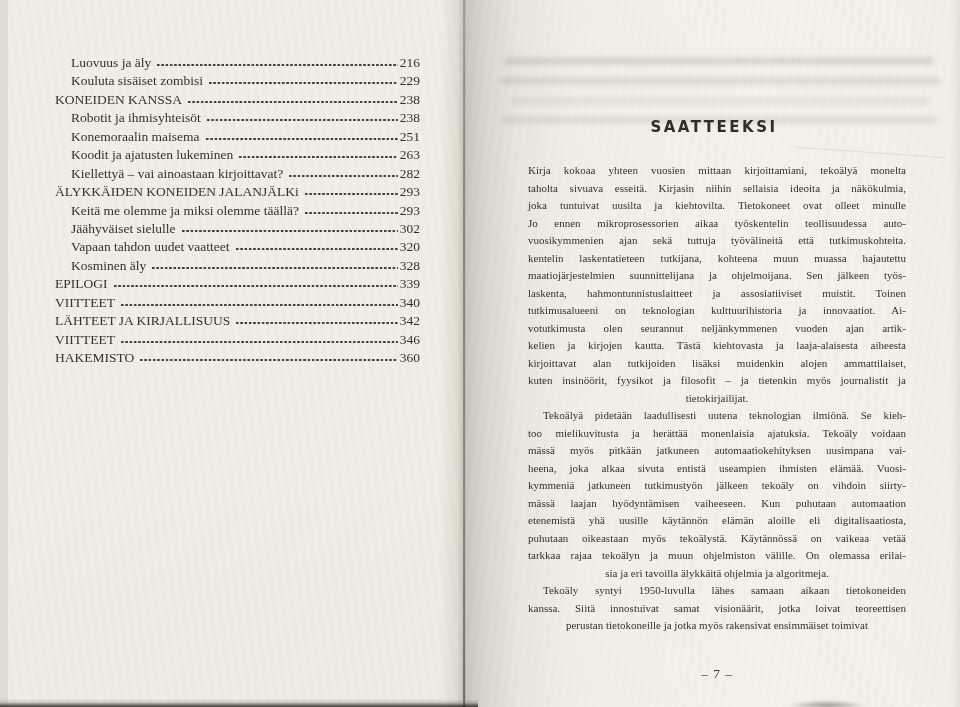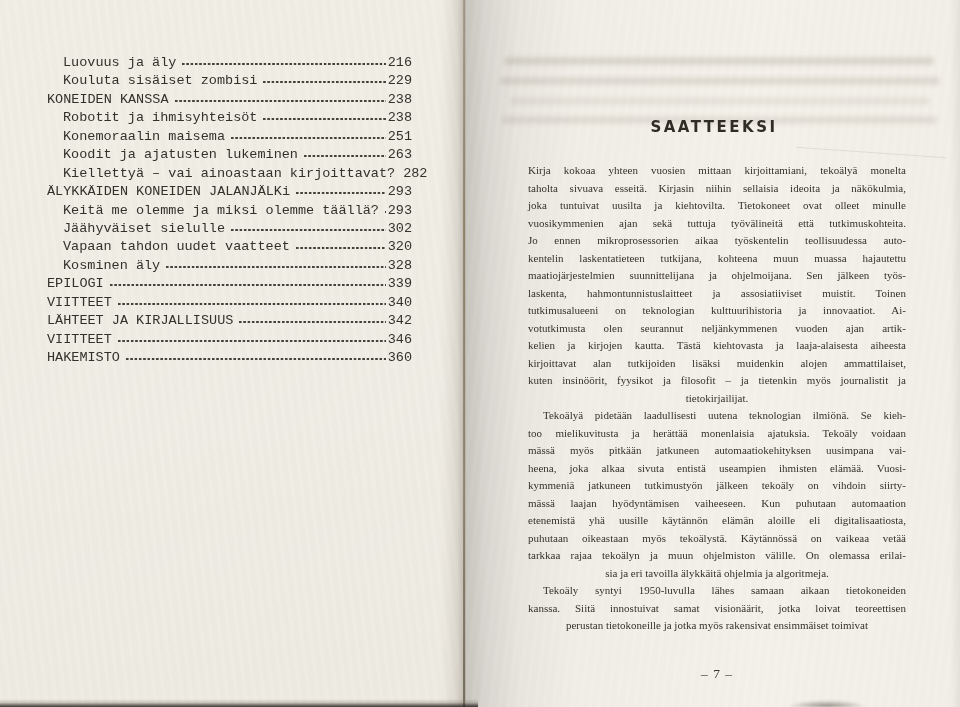--- a/index.html
+++ b/index.html
@@ -5,26 +5,25 @@
   html,body{margin:0;padding:0;}
   body{
     width:960px;height:707px;overflow:hidden;
     background:#dedbd4;
     font-family:"Liberation Serif", serif;
   }
   .spread{position:relative;width:960px;height:707px;}
 
   
   .page-left{
-    position:absolute;left:0;top:0;width:522px;height:707px;
+    position:absolute;left:8px;top:0;width:522px;height:707px;
     background:
       repeating-linear-gradient(83deg, rgba(255,255,255,0.018) 0 4px, rgba(92,86,72,0.014) 4px 9px),
       linear-gradient(to right, rgba(0,0,0,0) 0%, rgba(0,0,0,0) 86%, rgba(95,88,74,0.16) 94%, rgba(62,56,45,0.38) 100%),
       linear-gradient(175deg,#f1eee6 0%, #f0ede5 55%, #eeebe2 100%);
-    font-family: Liberation Mono, monospace;
   }
   .toc{
     position:absolute;left:47px;top:54px;width:365px;
     color:#34312b;font-size:13.5px;
   }
   .toc-row{display:flex;align-items:baseline;height:18.45px;line-height:18.45px;white-space:nowrap;}
   .toc-row.sub{padding-left:16px;}
   .toc-label{flex:none;padding-right:3px;}
   .toc-leader{
     flex:1;height:4px;margin:0 2px 2px 3px;
@@ -197,22 +196,22 @@
     <div class="ghost-line" style="left:34px;top:77px;width:440px;opacity:.85;"></div>
     <div class="ghost-line" style="left:44px;top:97px;width:420px;opacity:.55;"></div>
     <div class="ghost-line" style="left:36px;top:116px;width:435px;opacity:.75;"></div>
     <div class="scratch"></div>
 
     <h1 class="chapter-heading">SAATTEEKSI</h1>
     <div class="body-text">
         <div class="line just">Kirja kokoaa yhteen vuosien mittaan kirjoittamiani, tekoälyä monelta</div>
         <div class="line just">taholta sivuava esseitä. Kirjasin niihin sellaisia ideoita ja näkökulmia,</div>
         <div class="line just">joka tuntuivat uusilta ja kiehtovilta. Tietokoneet ovat olleet minulle</div>
+        <div class="line just">Jo ennen mikroprosessorien aikaa työskentelin teollisuudessa auto-</div>
         <div class="line just">vuosikymmenien ajan sekä tuttuja työvälineitä että tutkimuskohteita.</div>
-        <div class="line just">Jo ennen mikroprosessorien aikaa työskentelin teollisuudessa auto-</div>
         <div class="line just">kentelin laskentatieteen tutkijana, kohteena muun muassa hajautettu</div>
         <div class="line just">maatiojärjestelmien suunnittelijana ja ohjelmoijana. Sen jälkeen työs-</div>
         <div class="line just">laskenta, hahmontunnistuslaitteet ja assosiatiiviset muistit. Toinen</div>
         <div class="line just">tutkimusalueeni on teknologian kulttuurihistoria ja innovaatiot. Ai-</div>
         <div class="line just">votutkimusta olen seurannut neljänkymmenen vuoden ajan artik-</div>
         <div class="line just">kelien ja kirjojen kautta. Tästä kiehtovasta ja laaja-alaisesta aiheesta</div>
         <div class="line just">kirjoittavat alan tutkijoiden lisäksi muidenkin alojen ammattilaiset,</div>
         <div class="line just">kuten insinöörit, fyysikot ja filosofit – ja tietenkin myös journalistit ja</div>
         <div class="line">tietokirjailijat.</div>
         <div class="line just ind">Tekoälyä pidetään laadullisesti uutena teknologian ilmiönä. Se kieh-</div>

